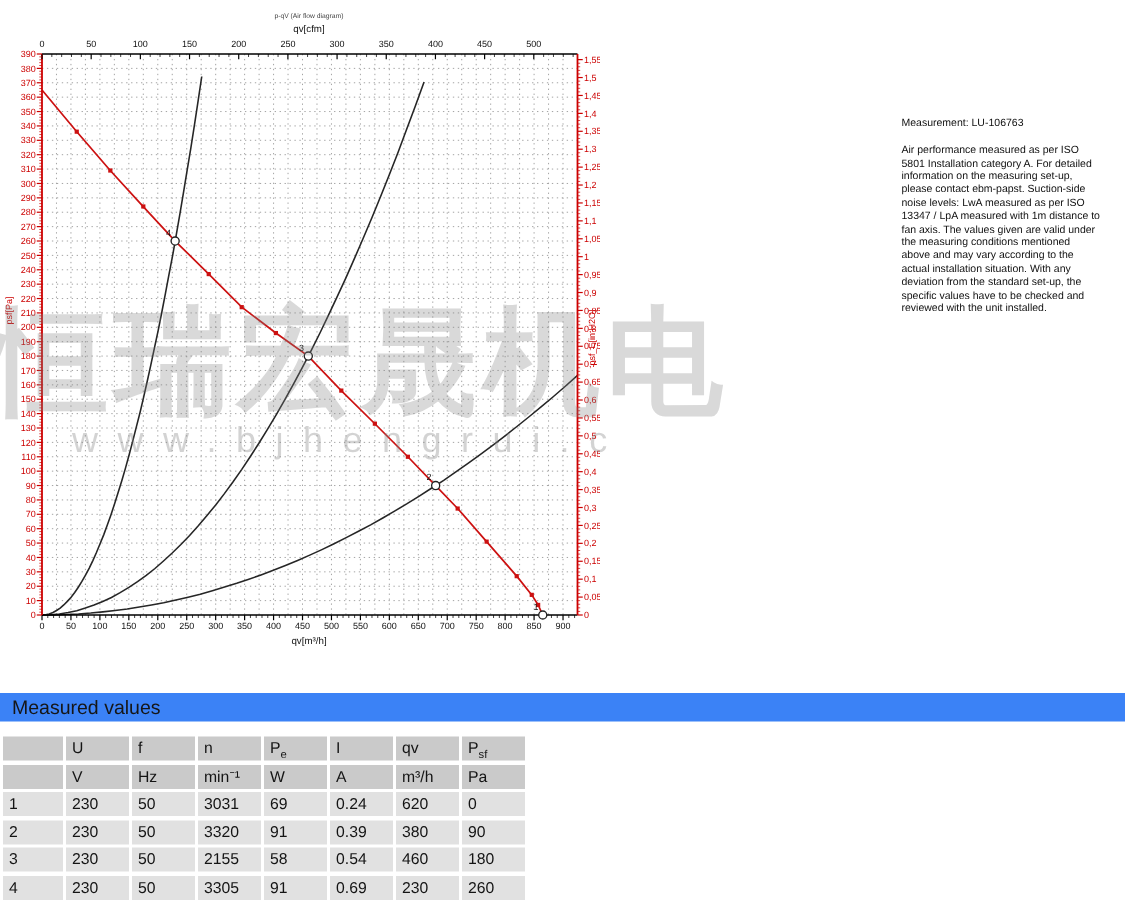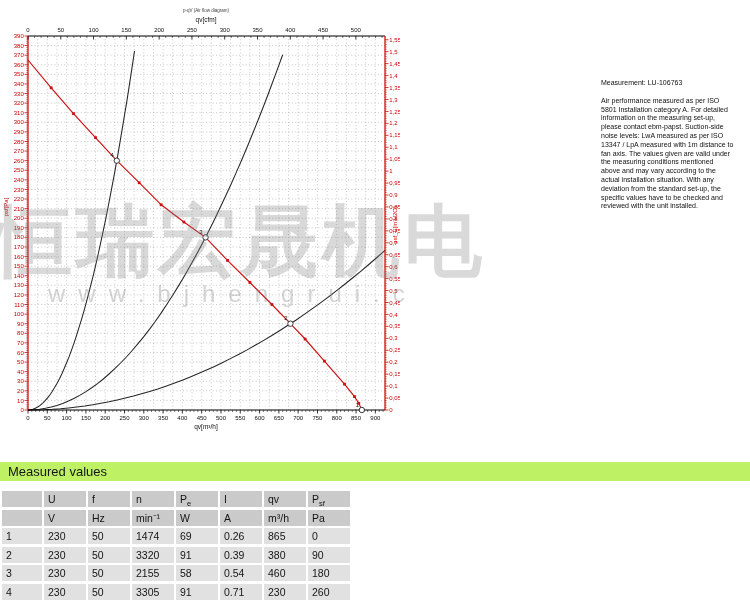--- a/index.html
+++ b/index.html
@@ -8,21 +8,21 @@
   .stage{position:absolute;inset:0}
   #chart{position:absolute;left:0;top:0;font-family:"Liberation Sans",sans-serif}
   .wm-cn{position:absolute;left:-6px;top:190px;font-size:78px;font-weight:700;
          color:rgba(130,130,130,.30);letter-spacing:4px;white-space:nowrap;z-index:5;
          font-family:"DejaVu Sans",sans-serif;pointer-events:none}
   .wm-url{position:absolute;left:48px;top:280px;font-size:24px;color:rgba(130,130,130,.35);
           letter-spacing:13px;white-space:nowrap;z-index:5;pointer-events:none}
   .note{position:absolute;left:601px;top:79px;width:133px;font-size:7px;line-height:8.8px;color:#101010}
   .note p{margin:0}
   .note .nt{margin-bottom:9px}
-  .band{position:absolute;left:0;top:462px;width:750px;height:19px;background:#bef264;
+  .band{position:absolute;left:0;top:462px;width:750px;height:19px;background:#3b82f6;
         display:flex;align-items:center}
   .band span{font-size:13px;color:#161616;margin-left:8px}
   #mtable{position:absolute;left:2px;top:491px;display:grid;
           grid-template-columns:40px repeat(7,42px);gap:2.5px 2px}
   .cell{height:16px;line-height:16px;padding-left:4px;font-size:10.5px;color:#141414;
         overflow:hidden;white-space:nowrap}
   .hc{background:#cacaca}
   .dc{background:#e1e1e1}
   .cell sub{font-size:7.5px}
 </style>
@@ -770,24 +770,24 @@
       <div class="cell hc">V</div>
       <div class="cell hc">Hz</div>
       <div class="cell hc">min⁻¹</div>
       <div class="cell hc">W</div>
       <div class="cell hc">A</div>
       <div class="cell hc">m³/h</div>
       <div class="cell hc">Pa</div>
       <div class="cell dc">1</div>
       <div class="cell dc">230</div>
       <div class="cell dc">50</div>
-      <div class="cell dc">1474</div>
+      <div class="cell dc">3031</div>
       <div class="cell dc">69</div>
-      <div class="cell dc">0.26</div>
-      <div class="cell dc">865</div>
+      <div class="cell dc">0.24</div>
+      <div class="cell dc">620</div>
       <div class="cell dc">0</div>
       <div class="cell dc">2</div>
       <div class="cell dc">230</div>
       <div class="cell dc">50</div>
       <div class="cell dc">3320</div>
       <div class="cell dc">91</div>
       <div class="cell dc">0.39</div>
       <div class="cell dc">380</div>
       <div class="cell dc">90</div>
       <div class="cell dc">3</div>
@@ -796,18 +796,18 @@
       <div class="cell dc">2155</div>
       <div class="cell dc">58</div>
       <div class="cell dc">0.54</div>
       <div class="cell dc">460</div>
       <div class="cell dc">180</div>
       <div class="cell dc">4</div>
       <div class="cell dc">230</div>
       <div class="cell dc">50</div>
       <div class="cell dc">3305</div>
       <div class="cell dc">91</div>
-      <div class="cell dc">0.71</div>
+      <div class="cell dc">0.69</div>
       <div class="cell dc">230</div>
       <div class="cell dc">260</div>
     </div>
 
 </div>
 
 </body></html>

